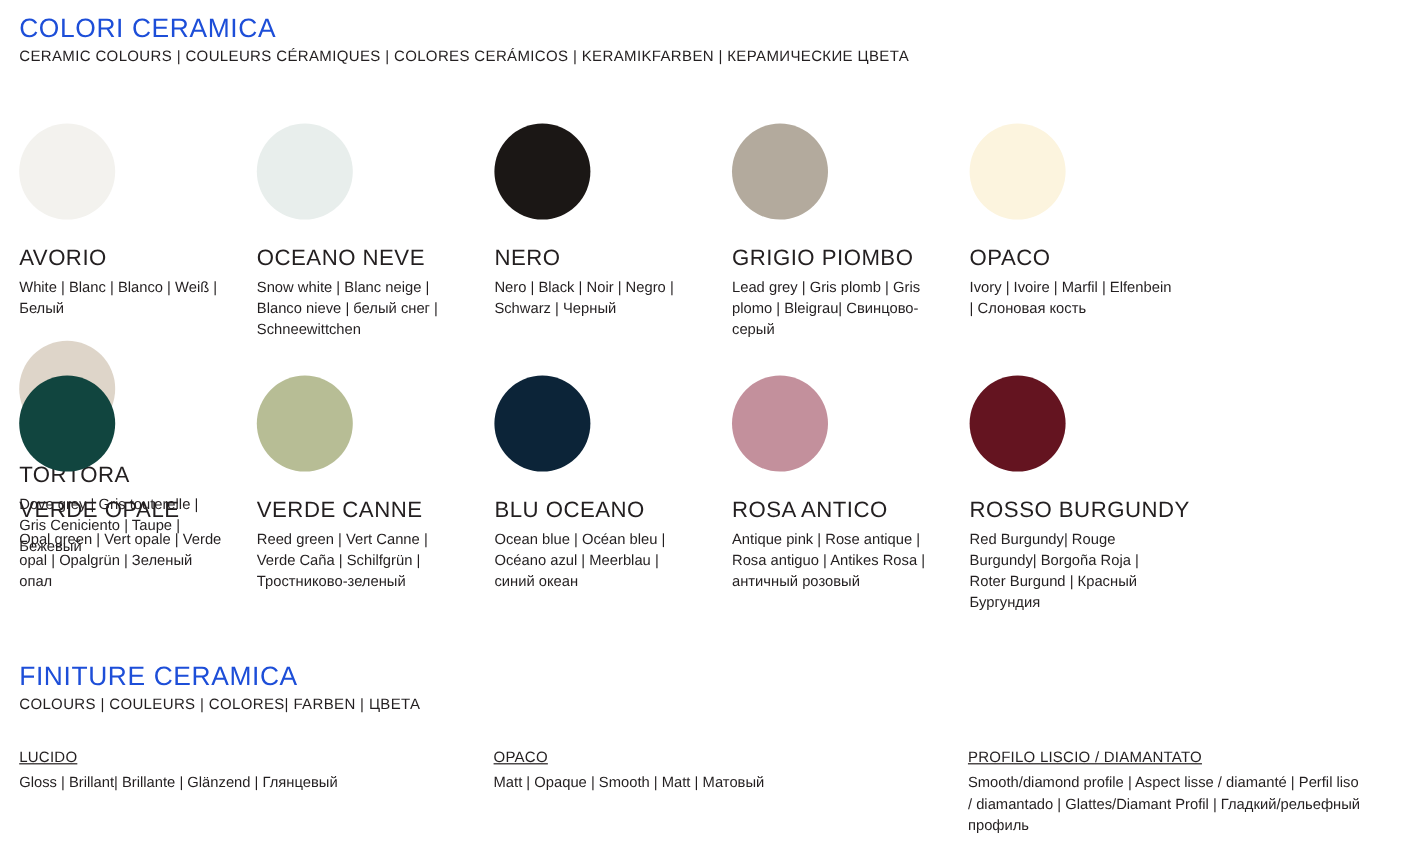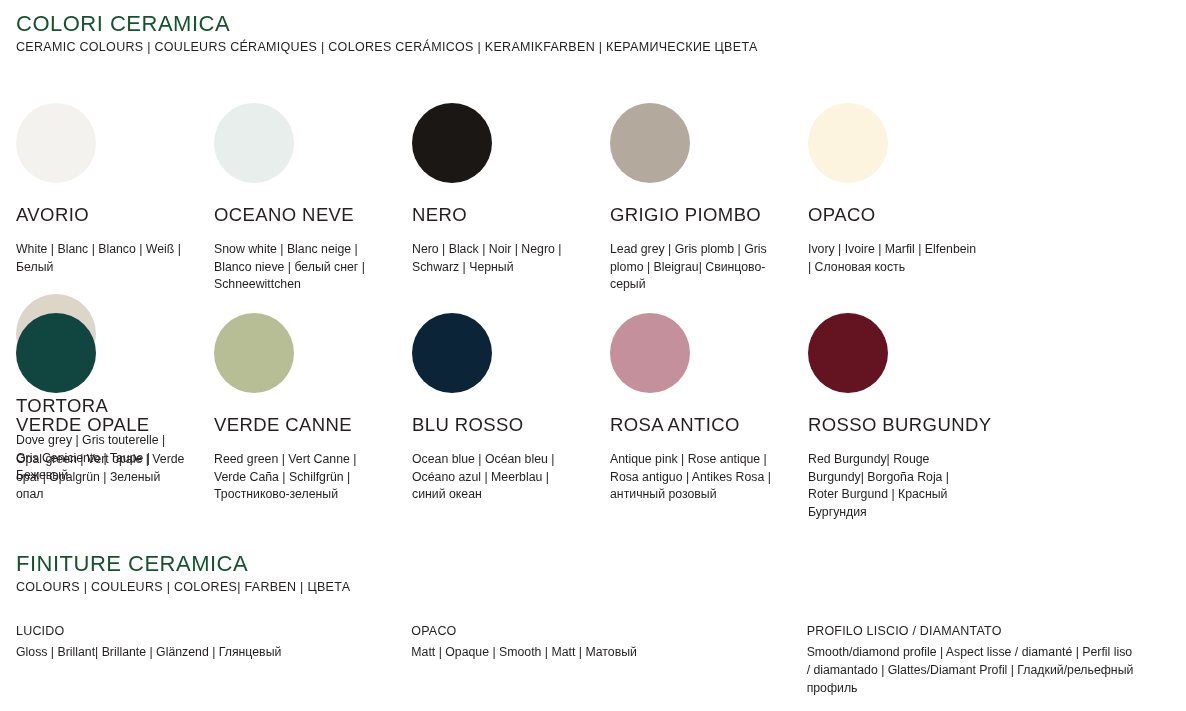--- a/index.html
+++ b/index.html
@@ -21,21 +21,21 @@
     width: 1186px;
     height: 711px;
     padding: 0;
   }
 
   
   .section-title {
     font-size: 22px;
     letter-spacing: 0.5px;
     font-weight: 400;
-    color: #14532d;
+    color: #1d4ed8;
     margin: 0;
     line-height: 1.1;
   }
   .section-sub {
     font-size: 12.5px;
     letter-spacing: 0.3px;
     color: #231f20;
     margin: 4px 0 0 0;
     line-height: 1.2;
   }
@@ -67,39 +67,40 @@
   .swatch-name {
     font-size: 18.5px;
     letter-spacing: 0.4px;
     margin-top: 22px;
     line-height: 1.1;
     white-space: nowrap;
   }
   .swatch-trans {
     font-size: 12.3px;
     line-height: 1.42;
-    margin-top: 16px;
+    margin-top: 6px;
     width: 172px;
     color: #231f20;
   }
 
   
   .finishes {
     position: absolute;
     left: 16px;
     top: 623px;
     width: 1160px;
     display: flex;
   }
   .finish-col { width: 396px; }
   .finish-col.third { width: 370px; }
   .finish-title {
     font-size: 12.5px;
     letter-spacing: 0.2px;
     line-height: 1.3;
+    text-decoration: underline;
   }
   .finish-trans {
     font-size: 12.3px;
     line-height: 1.45;
     margin-top: 5px;
     width: 330px;
   }
 </style>
 </head>
 <body>
@@ -160,21 +161,21 @@
     </div>
 
     <div class="swatch-cell">
       <span class="swatch-disc" style="background:#b7bd95"></span>
       <div class="swatch-name">VERDE CANNE</div>
       <div class="swatch-trans">Reed green | Vert Canne | Verde Caña | Schilfgrün | Тростниково-зеленый</div>
     </div>
 
     <div class="swatch-cell">
       <span class="swatch-disc" style="background:#0c2438"></span>
-      <div class="swatch-name">BLU ROSSO</div>
+      <div class="swatch-name">BLU OCEANO</div>
       <div class="swatch-trans">Ocean blue | Océan bleu | Océano azul | Meerblau | синий океан</div>
     </div>
 
     <div class="swatch-cell">
       <span class="swatch-disc" style="background:#c3909c"></span>
       <div class="swatch-name">ROSA ANTICO</div>
       <div class="swatch-trans">Antique pink | Rose antique | Rosa antiguo | Antikes Rosa | античный розовый</div>
     </div>
 
     <div class="swatch-cell">

